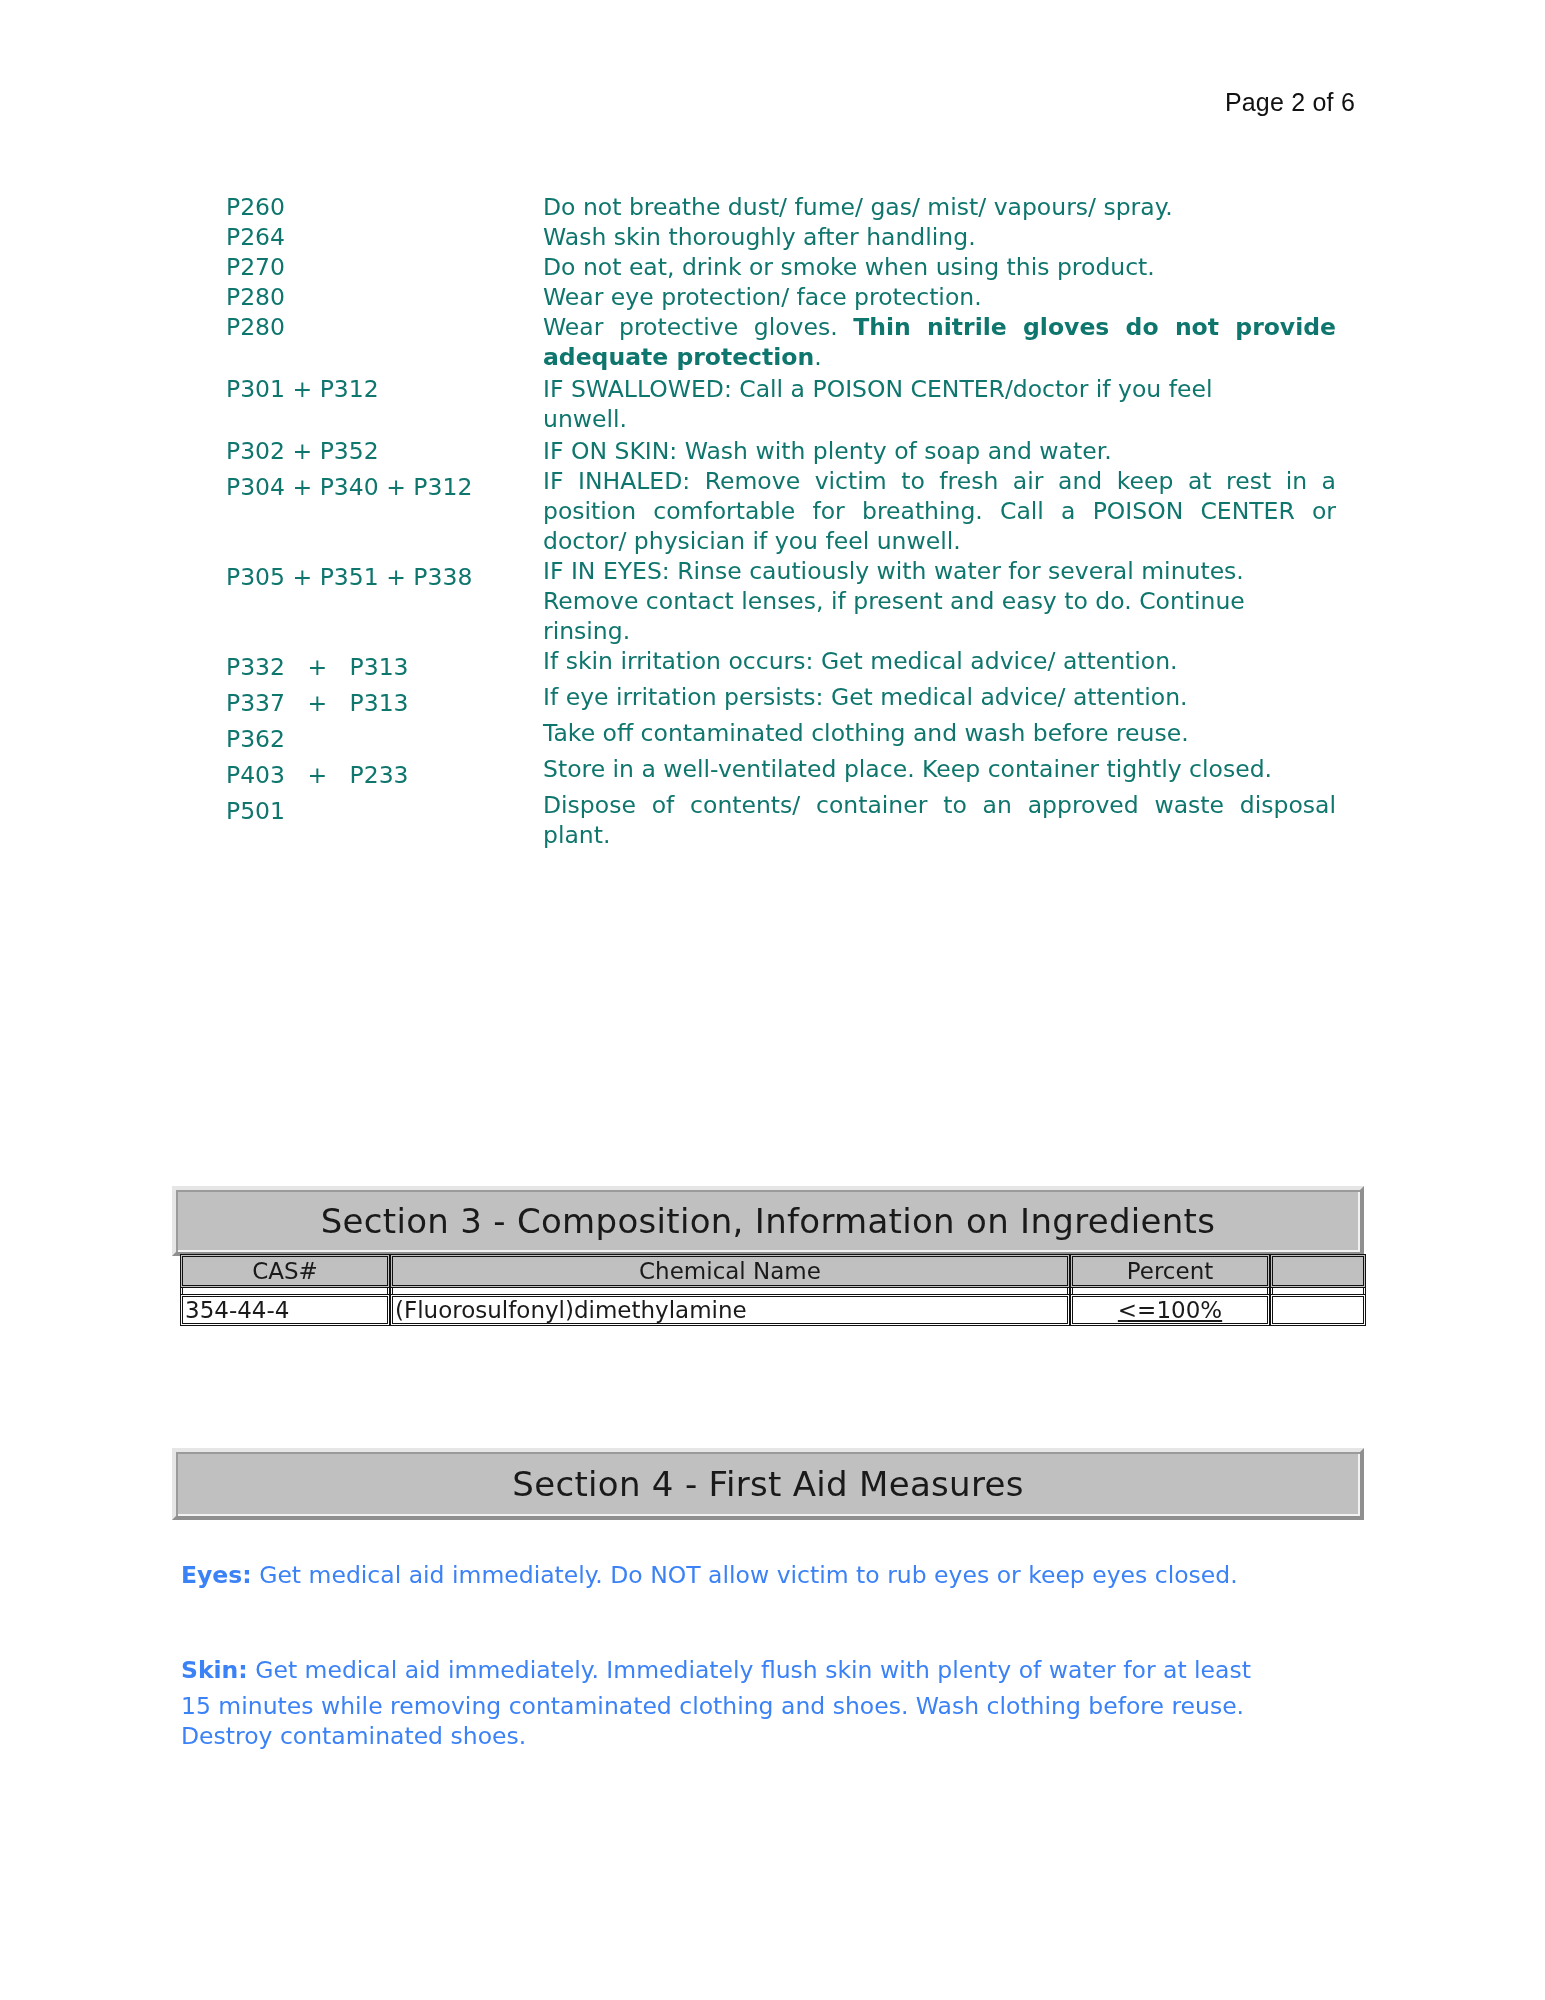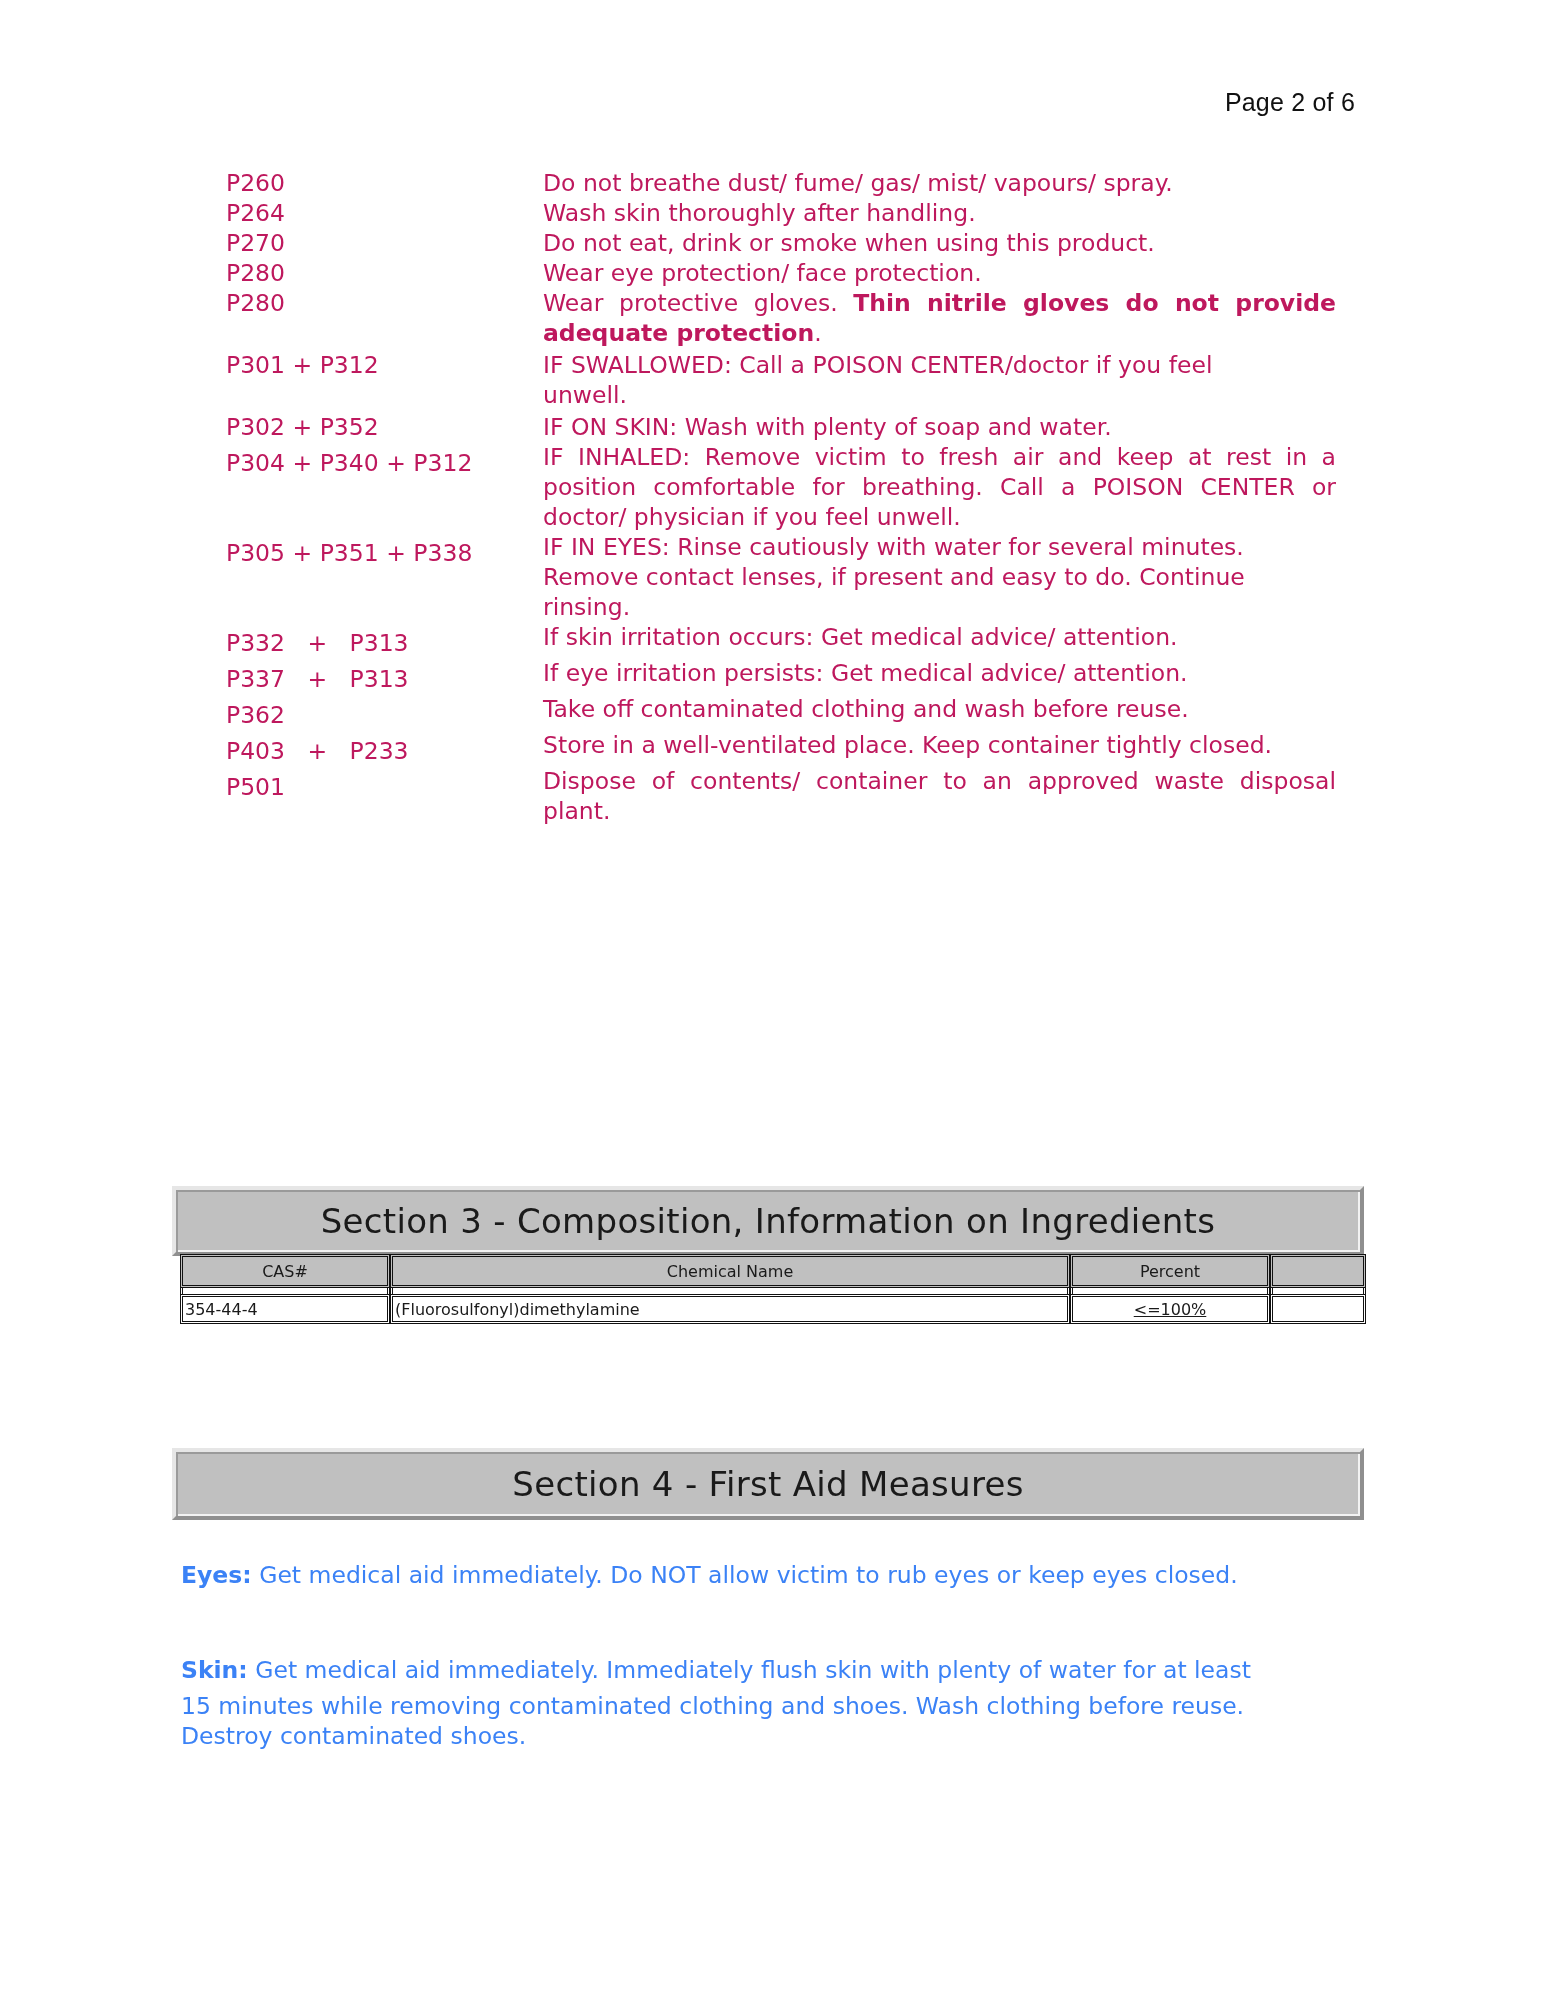--- a/index.html
+++ b/index.html
@@ -22,27 +22,27 @@
       font-size: 25px;
       letter-spacing: 0.2px;
       color: #111;
       font-family: "Liberation Sans", sans-serif;
     }
     .page-number .sep { margin-left: 0; }
 
     
     .pstatements {
       position: absolute;
-      top: 168px;
+      top: 192px;
       left: 226px;
       width: 1110px;
       font-family: "DejaVu Sans", sans-serif;
       font-size: 23.5px;
       line-height: 30px;
-      color: #be185d;
+      color: #0f766e;
     }
     .prow {
       display: flex;
       align-items: flex-start;
     }
     .pcode {
       width: 317px;
       flex: 0 0 317px;
       white-space: pre;
     }
@@ -87,21 +87,21 @@
 
     
     .comp-table {
       position: absolute;
       top: 1254px;
       left: 180px;
       width: 1186px;
       border-collapse: separate;
       border-spacing: 0;
       font-family: "DejaVu Sans", sans-serif;
-      font-size: 16px;
+      font-size: 23px;
       color: #1a1a1a;
     }
     .comp-table th, .comp-table td {
       border: 3px double #111;
       padding: 0 2px;
       height: 30px;
       box-sizing: border-box;
     }
     .comp-table th {
       background: #c0c0c0;

